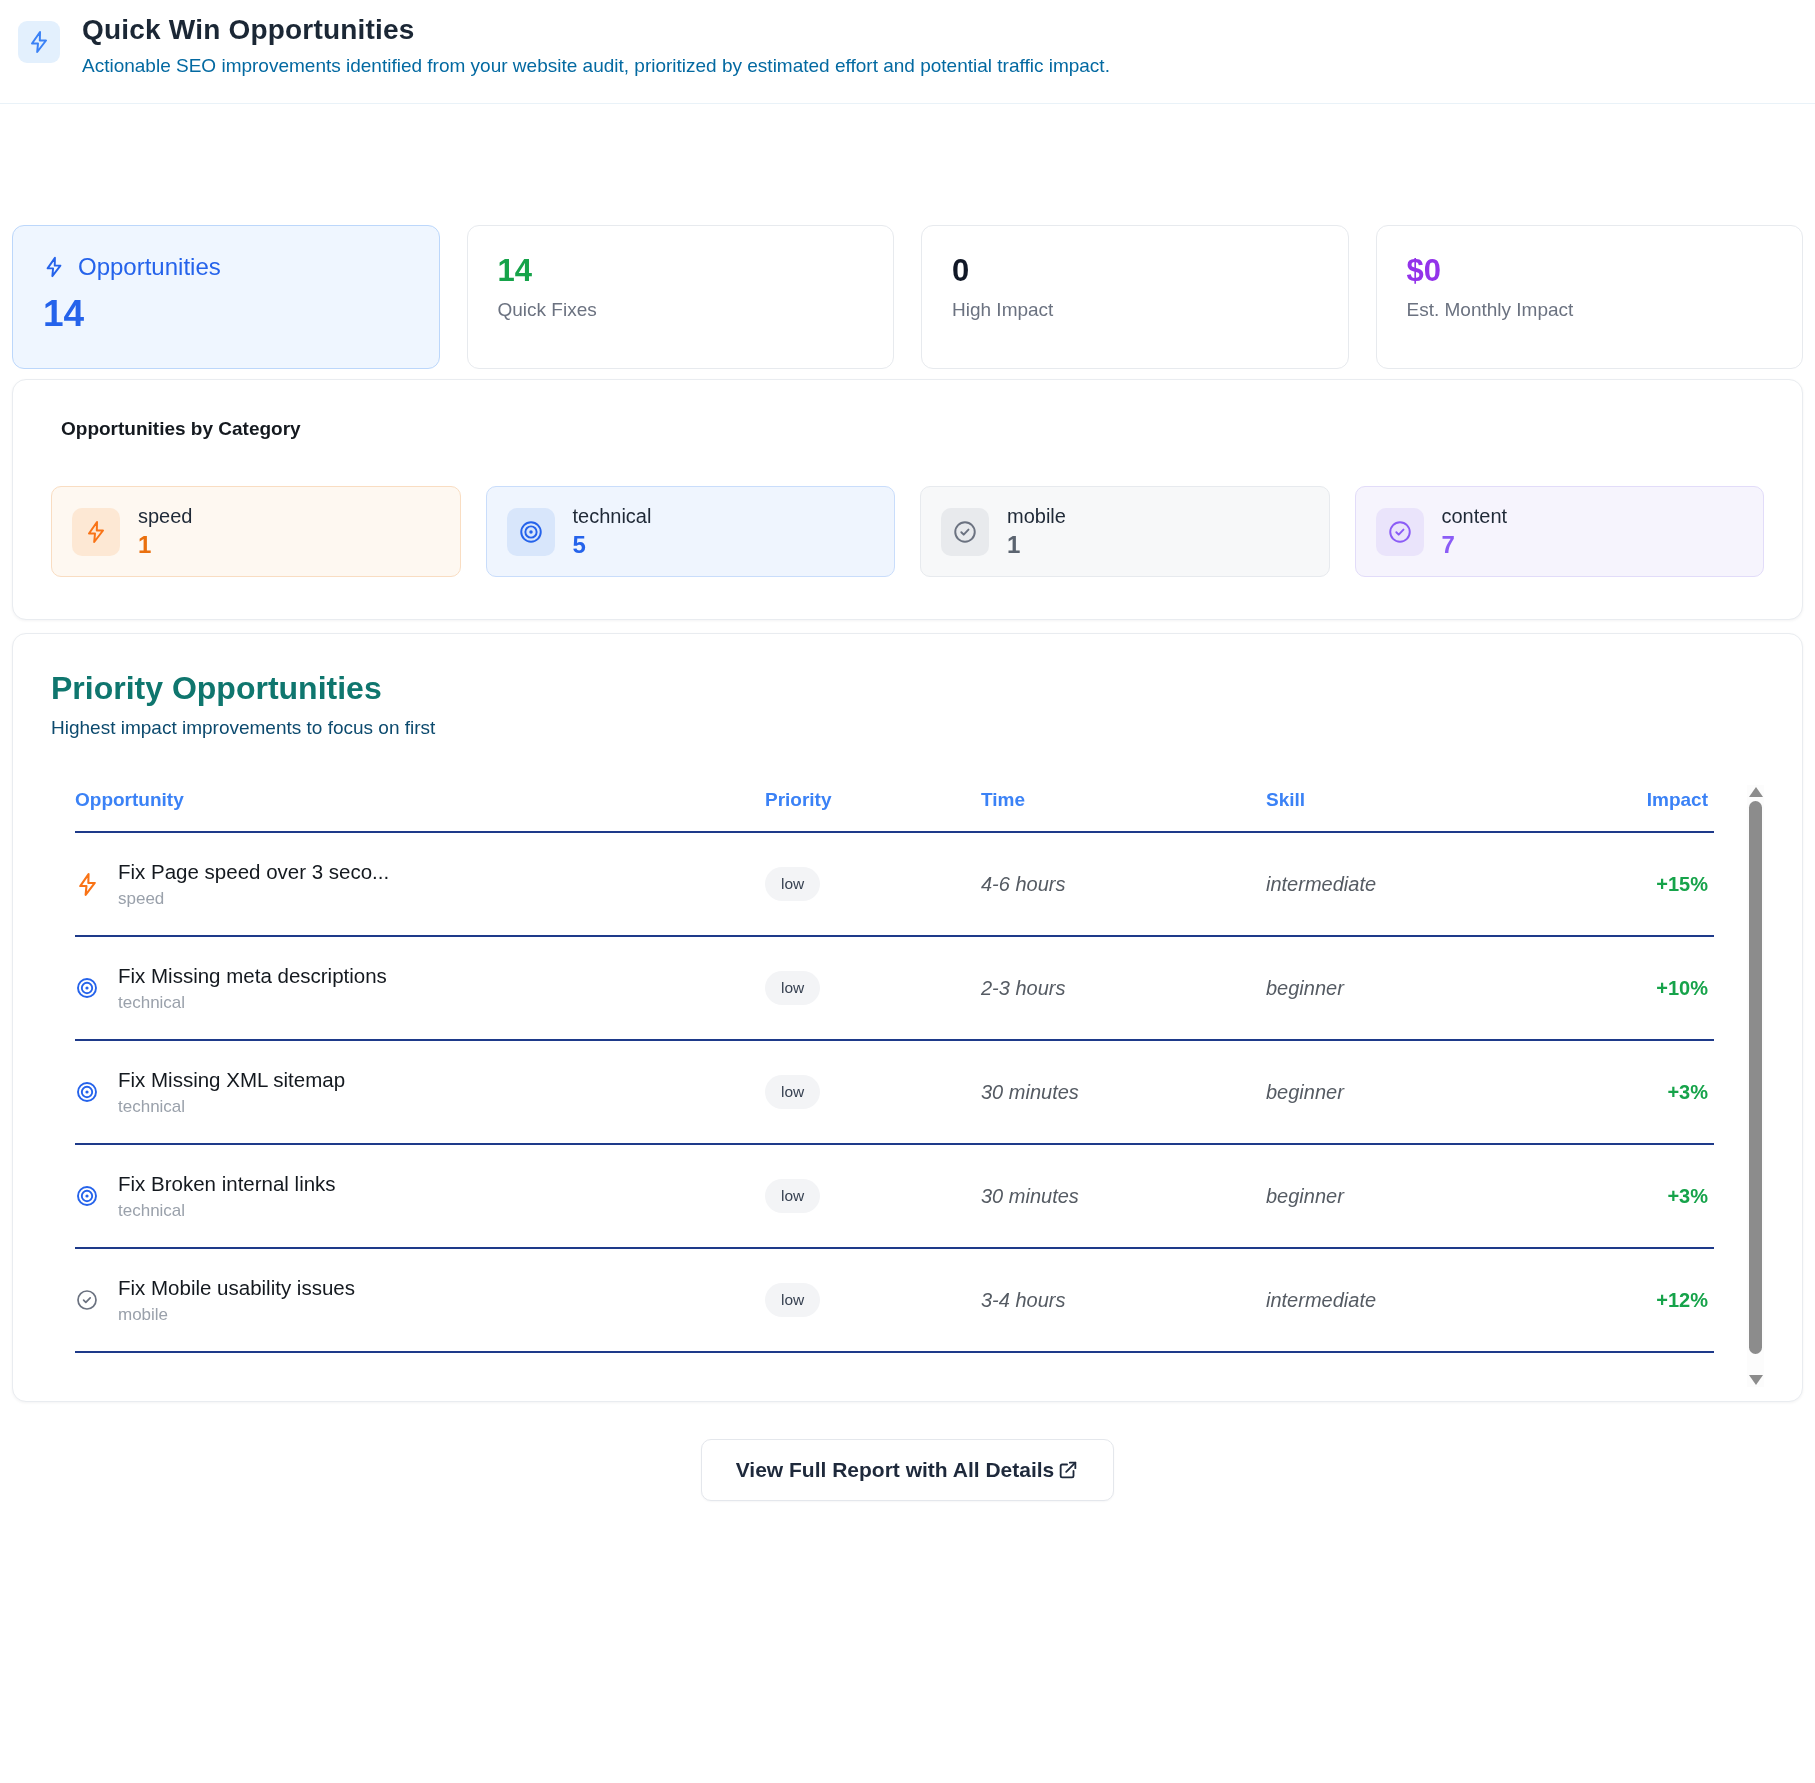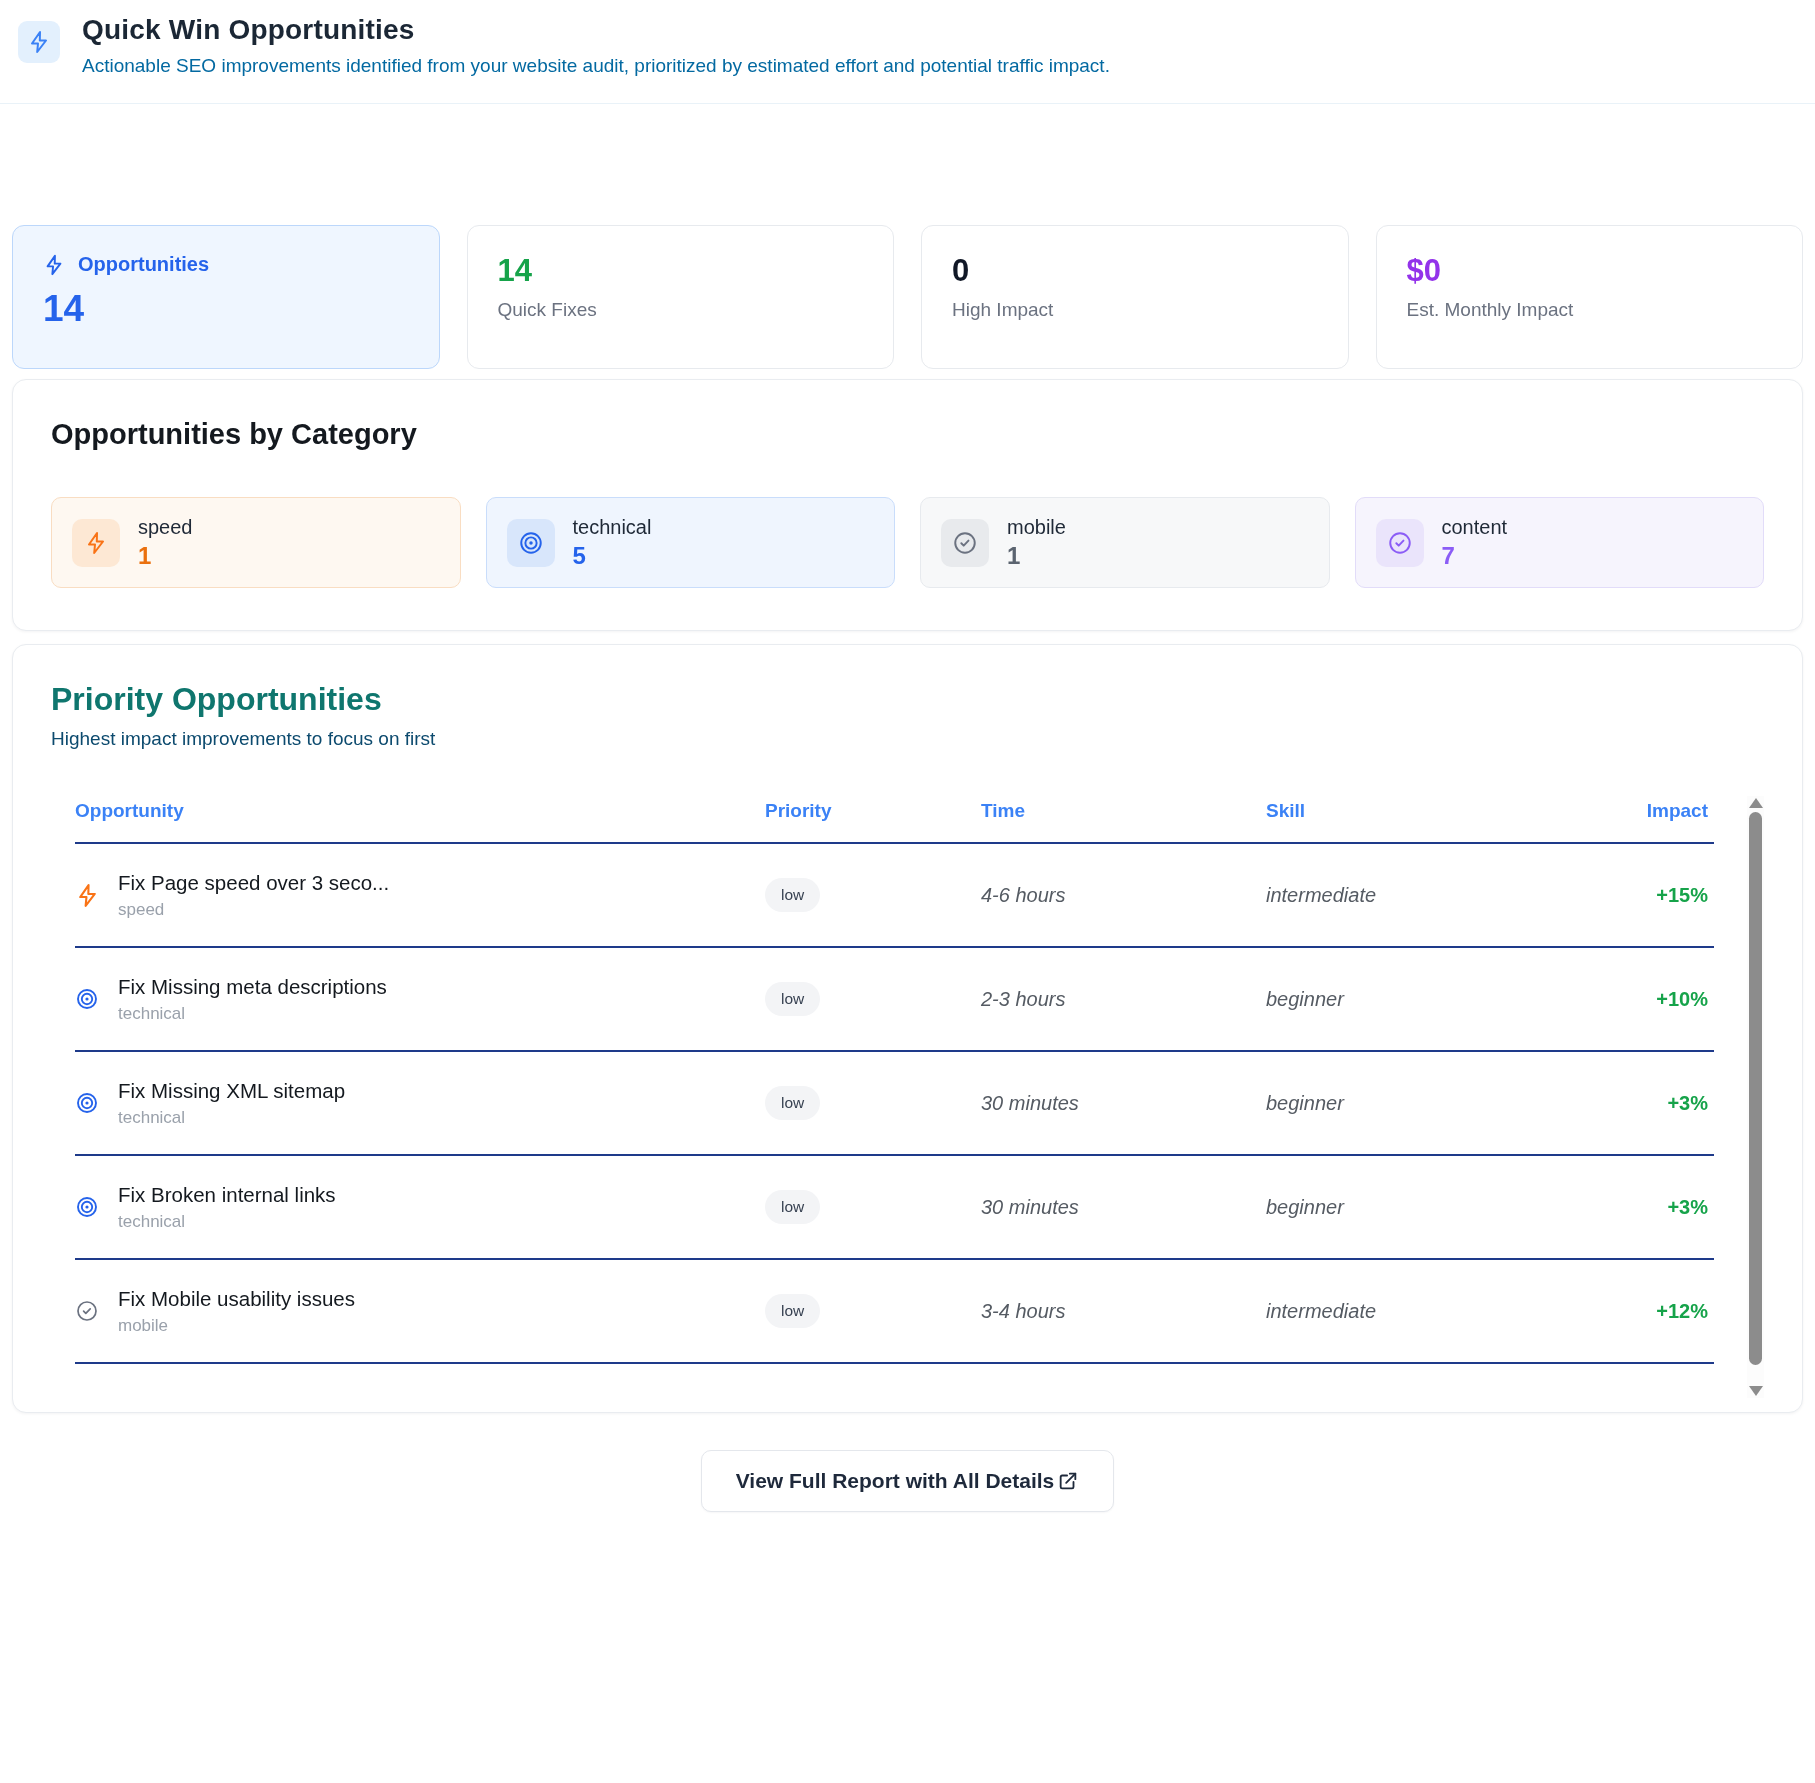--- a/index.html
+++ b/index.html
@@ -20,35 +20,35 @@
   .app-header h1 { font-size:28px; font-weight:700; color:#1b2735; letter-spacing:.2px; }
   .app-header .sub { margin-top:9px; font-size:19px; color:#0369a1; }
 
   .content { margin:0 12px; }
 
   
   .stats { display:grid; grid-template-columns:repeat(4,1fr); gap:27px; margin-top:121px; }
   .stat-card { background:#ffffff; border:1px solid #e7eaee; border-radius:12px; height:144px; padding:27px 30px; }
   .stat-card.active { background:#eff6ff; border-color:#bcd7fb; }
   .stat-card .toprow { display:flex; align-items:center; gap:13px; }
-  .stat-card .toprow .label-blue { font-size:20px; font-weight:700; color:#2563eb; }
+  .stat-card .toprow .label-blue { font-size:24px; font-weight:400; color:#2563eb; }
   .stat-card .big-blue { margin-top:12px; font-size:37px; font-weight:700; color:#2563eb; }
   .stat-card .value { font-size:31px; font-weight:700; }
   .stat-card .value.green { color:#16a34a; }
   .stat-card .value.black { color:#111827; }
   .stat-card .value.purple { color:#9333ea; }
   .stat-card .caption { margin-top:10px; font-size:19px; color:#6b7280; }
 
   
   .section-card {
     background:#ffffff; border:1px solid #e9ecf0; border-radius:14px;
     box-shadow:0 1px 3px rgba(15,23,42,.05);
   }
   .cat-section { margin-top:10px; padding:38px 38px 42px; }
-  .cat-section h2 { font-size:29px; font-weight:700; color:#14191f; }
+  .cat-section h2 { font-size:19px; font-weight:700; color:#14191f;margin-left:10px; }
   .cat-grid { display:grid; grid-template-columns:repeat(4,1fr); gap:25px; margin-top:46px; }
   .cat-card { height:91px; border-radius:10px; border:1px solid transparent; display:flex; align-items:center; gap:18px; padding:0 20px; }
   .cat-card .cicon { width:48px; height:48px; border-radius:10px; display:flex; align-items:center; justify-content:center; flex:0 0 auto; }
   .cat-card .clabel { font-size:20px; color:#1f2937; }
   .cat-card .ccount { margin-top:3px; font-size:24px; font-weight:700; }
   .cat-speed      { background:#fef8f1; border-color:#f9ddc2; }
   .cat-speed .cicon { background:#fde8d4; }
   .cat-speed .ccount { color:#ea700e; }
   .cat-technical  { background:#eff5 fe; background:#eff5fe; border-color:#c9ddfb; }
   .cat-technical .cicon { background:#d8e6fb; }

